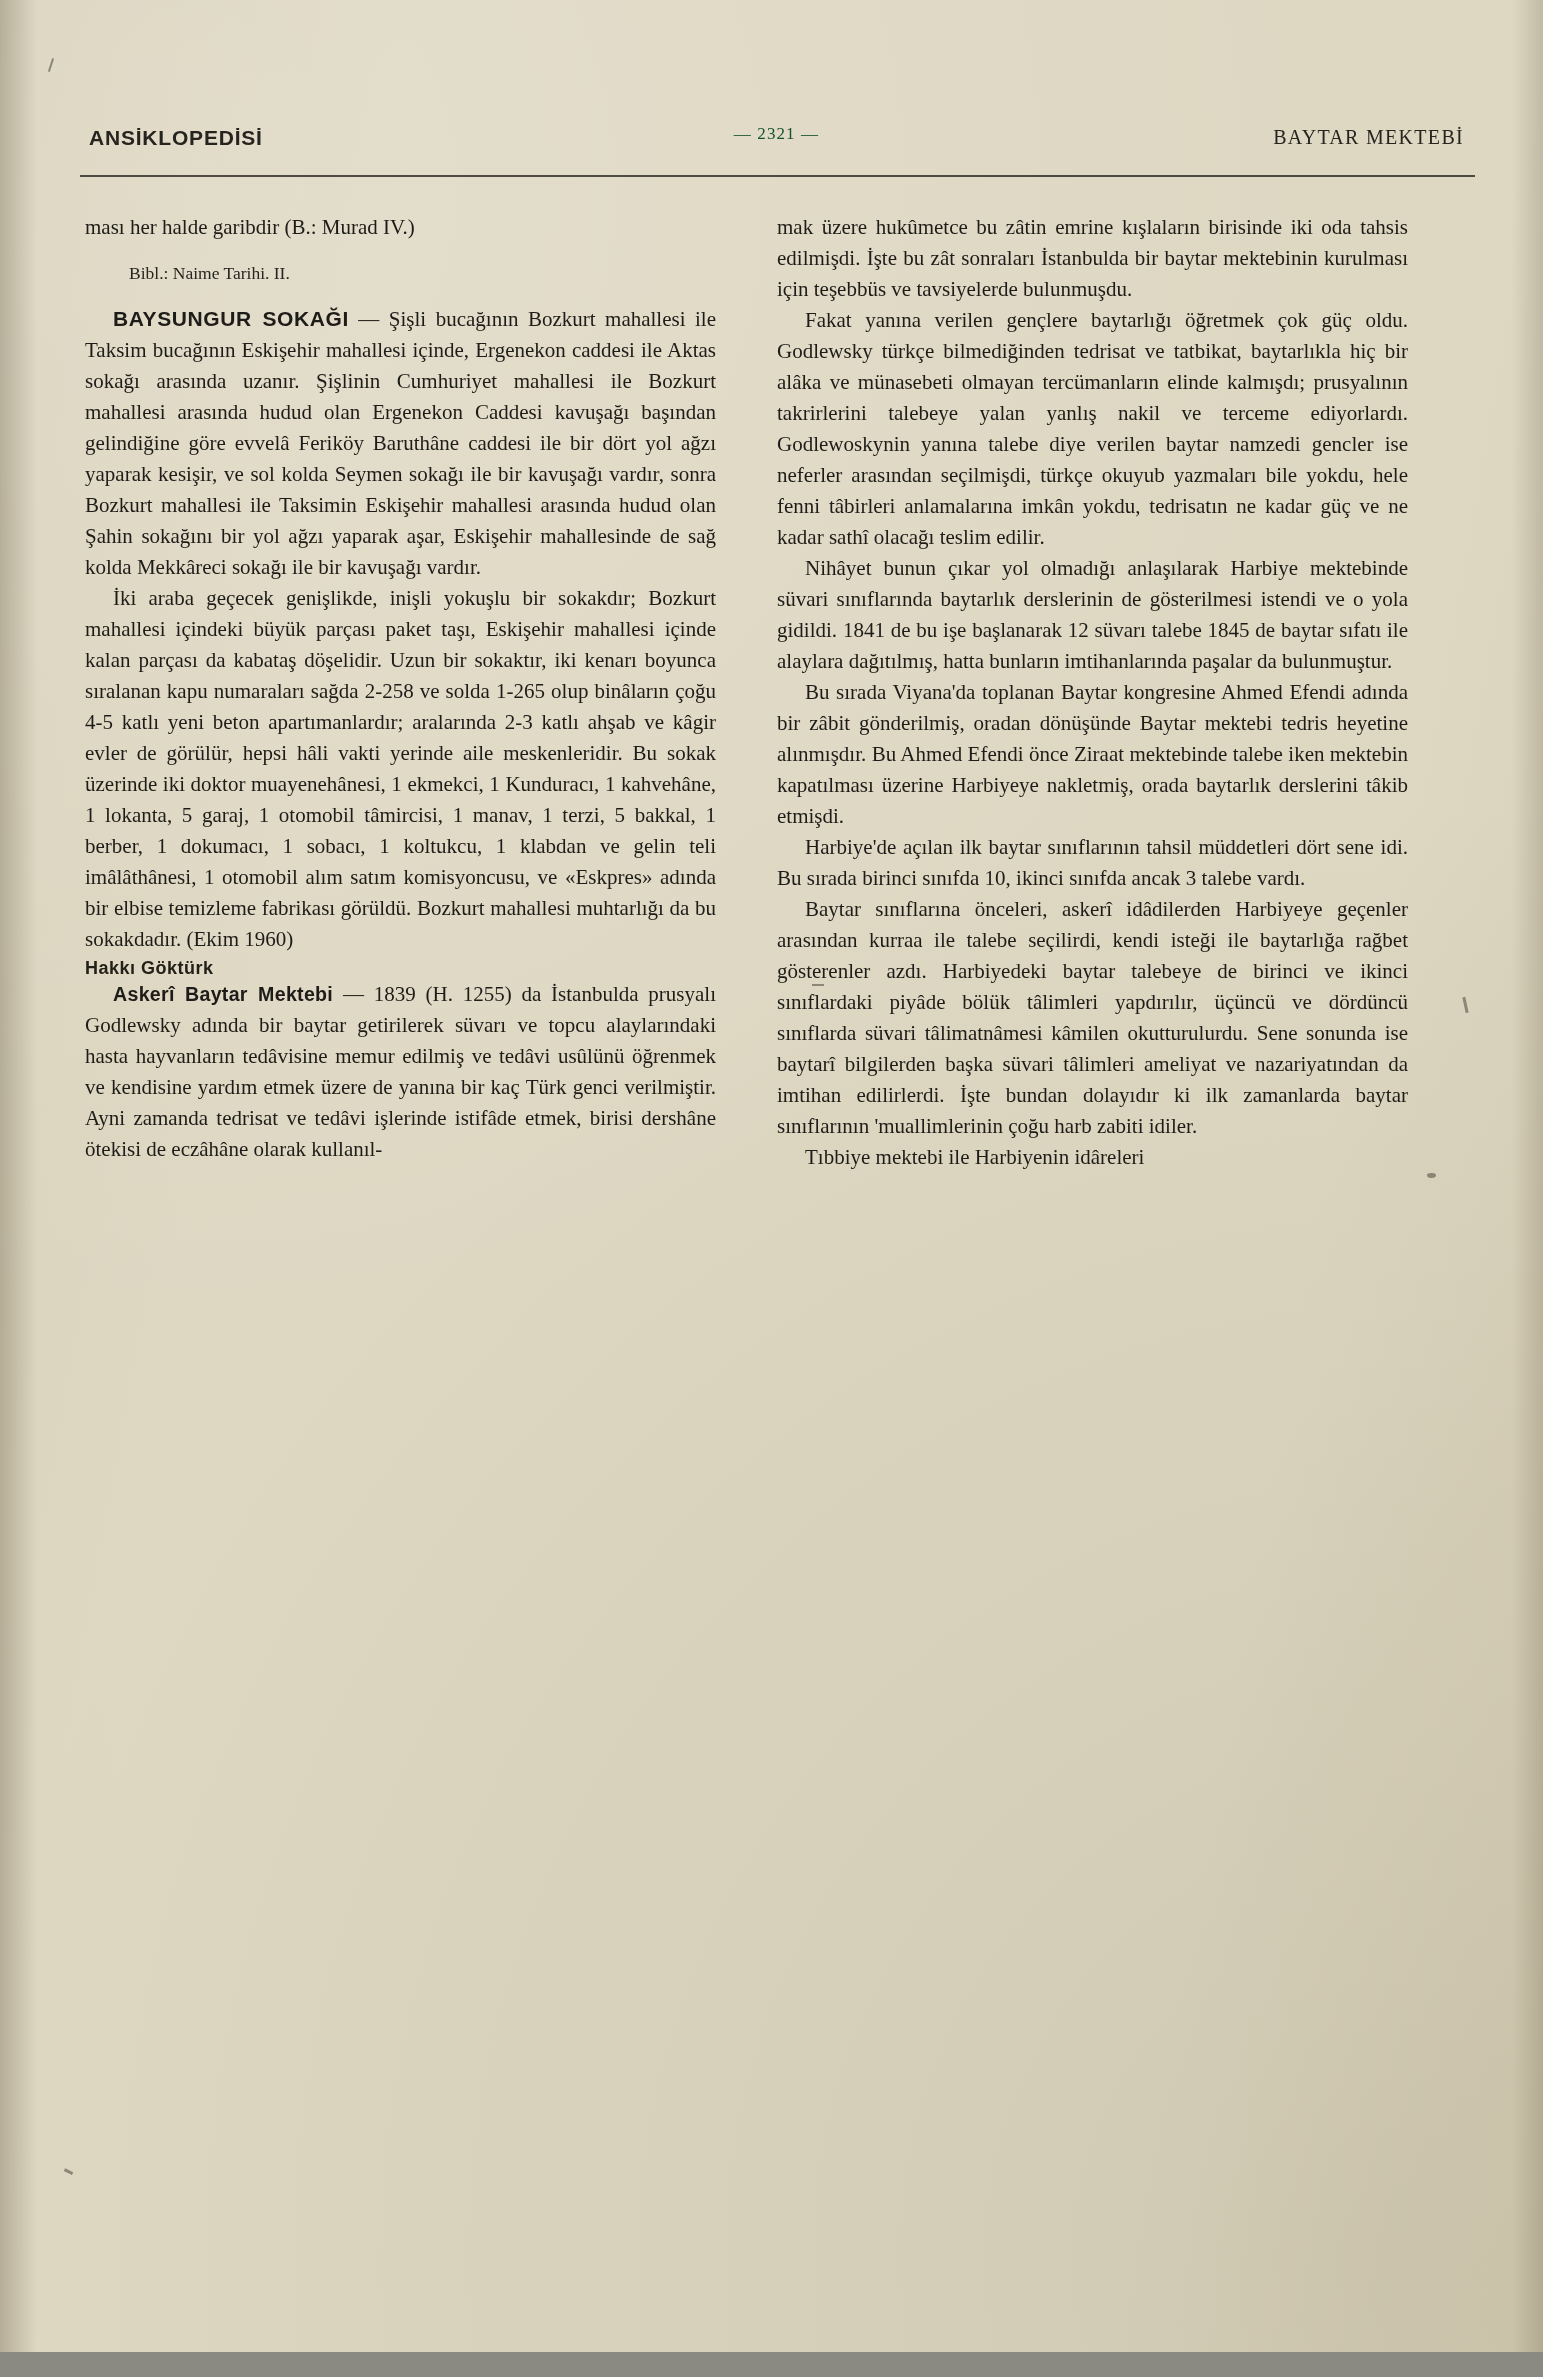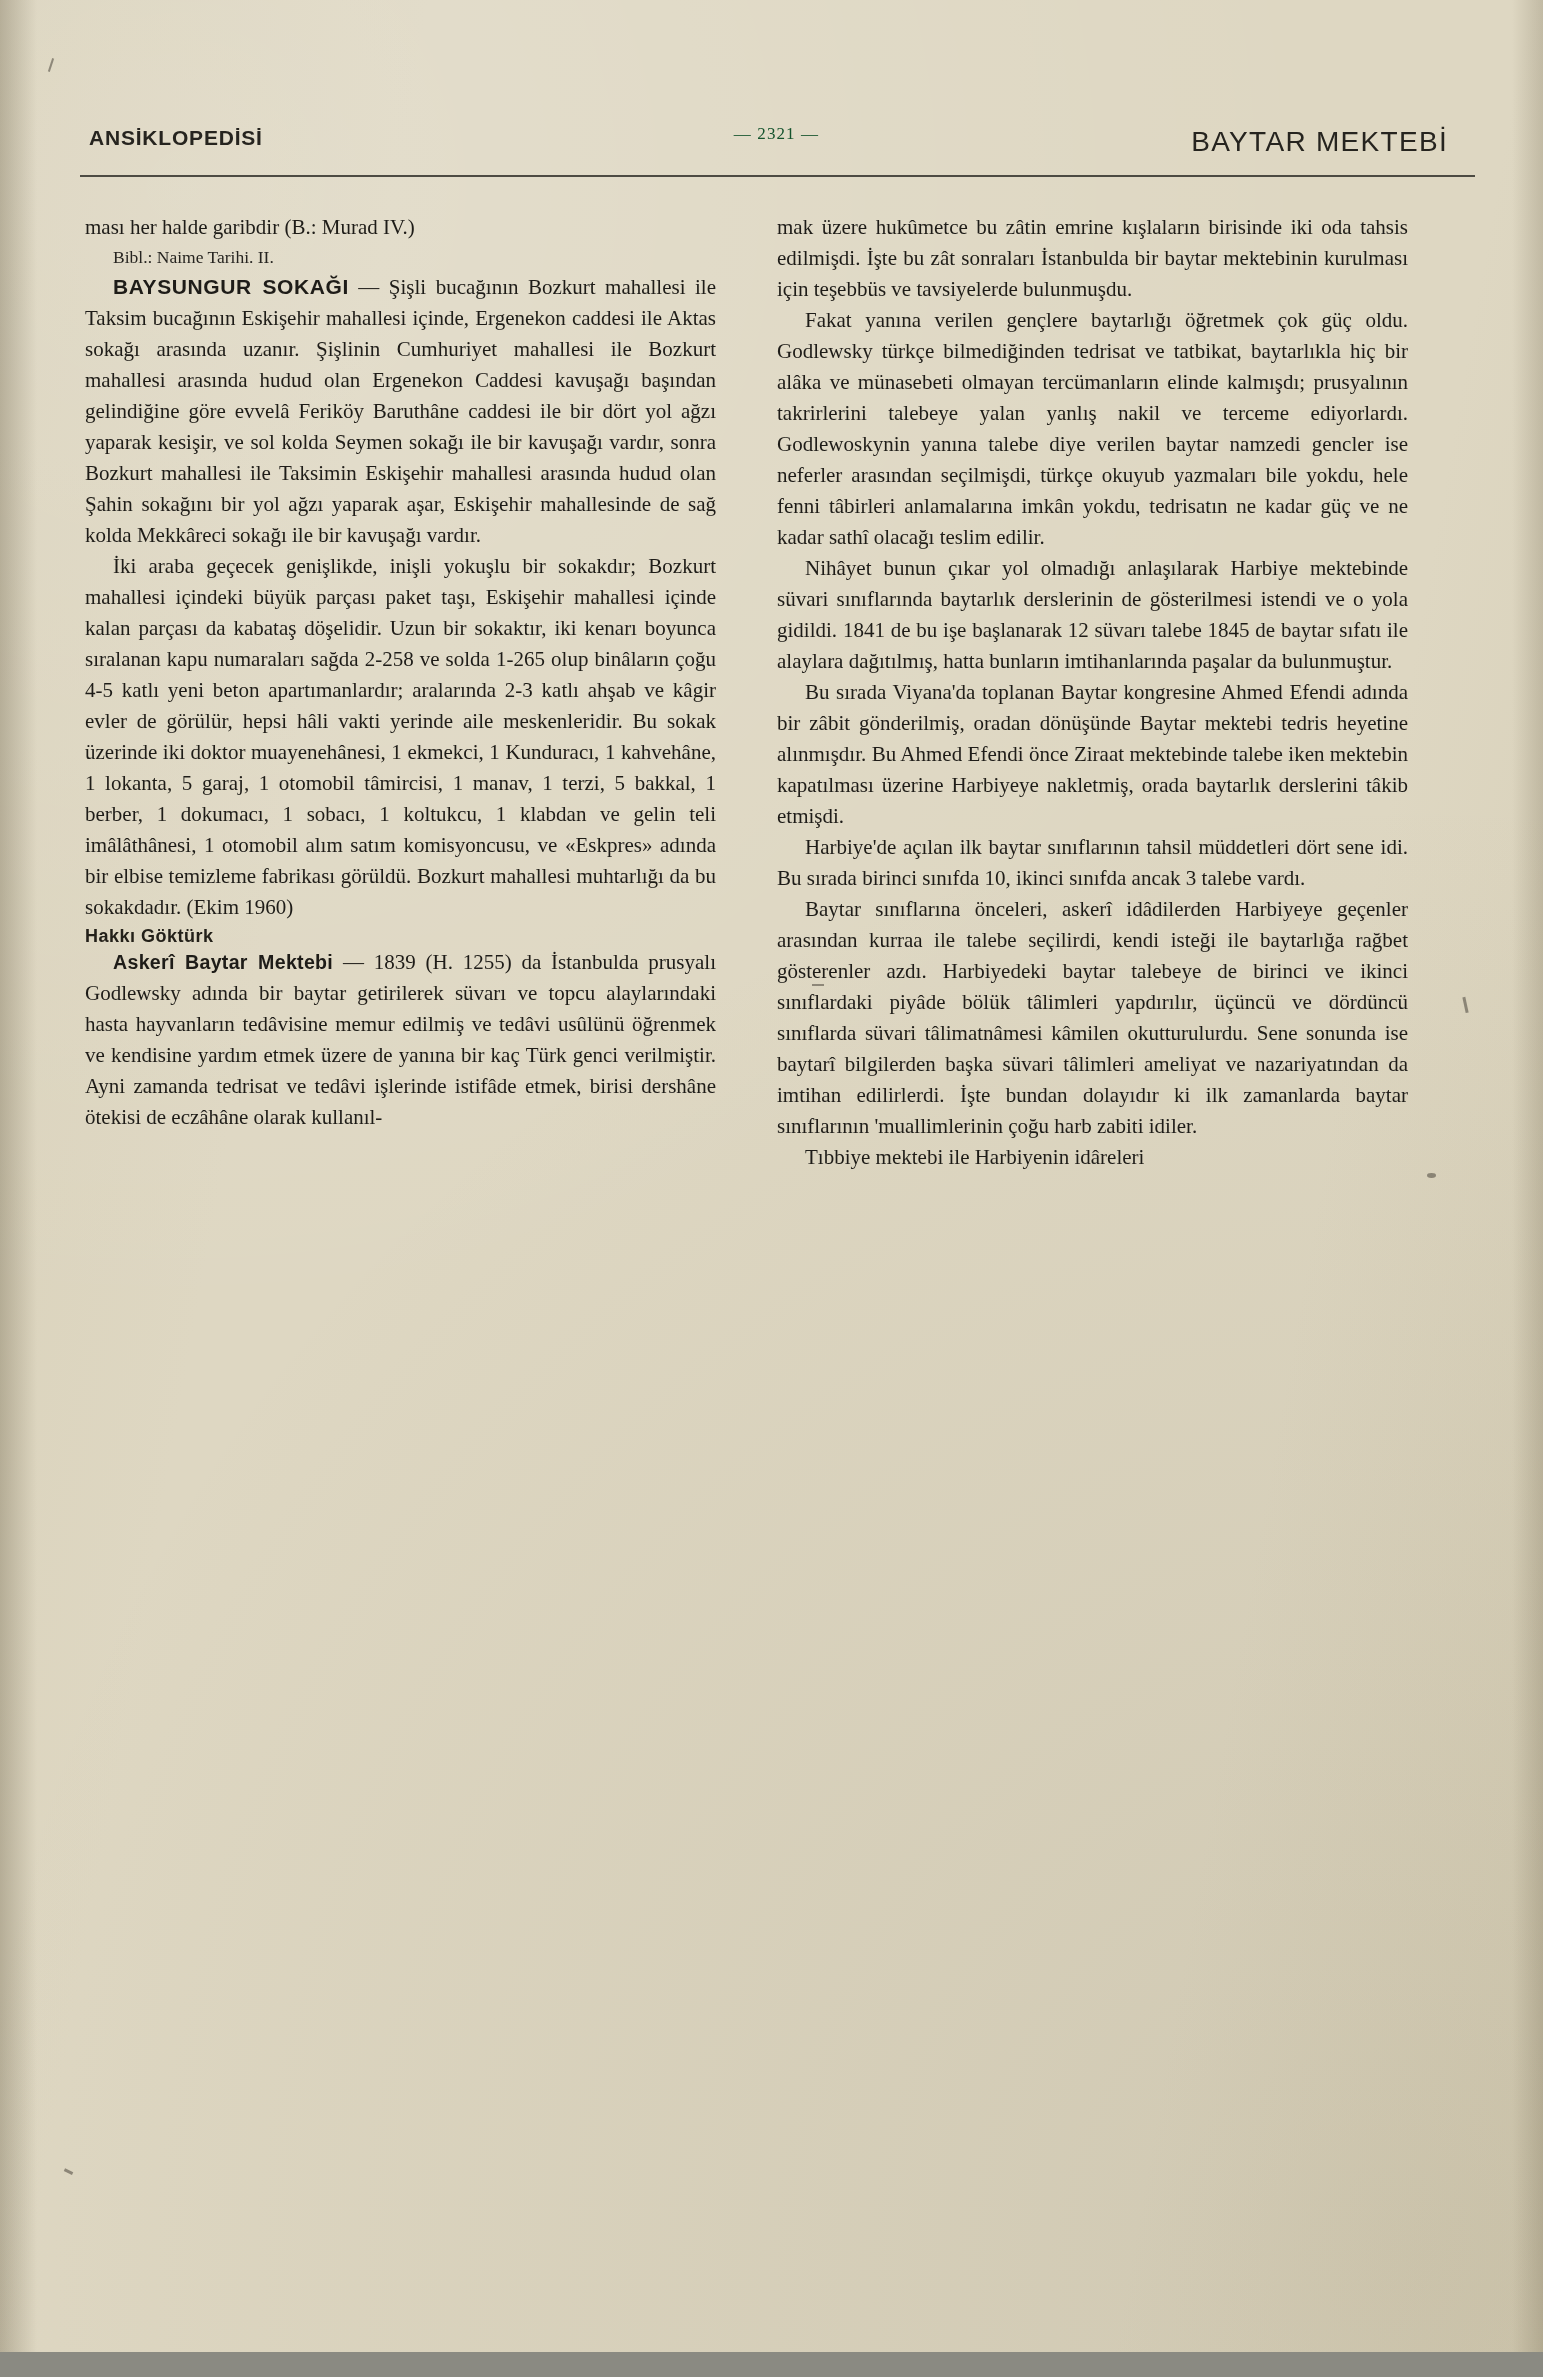--- a/index.html
+++ b/index.html
@@ -62,25 +62,25 @@
     left: 50%;
     transform: translateX(-50%);
     top: -2.1px;
     font-size: 17px;
     letter-spacing: 1.1px;
     font-family: Liberation Serif, serif;
     color: #14532d;
   }
   .hdr-right {
     position: absolute;
-    right: 16px;
+    right: 0;
     top: 0;
-    font-size: 28px;
+    font-size: 20px;
     letter-spacing: 1.3px;
-    font-family: Liberation Sans, sans-serif;
+    font-family: Liberation Serif, serif;
     font-weight: 500;
     color: #26241f;
   }
   .rule {
     position: absolute;
     left: 80px;
     right: 69px;
     top: 175px;
     height: 1.6px;
     background: #33312b;
@@ -107,21 +107,21 @@
     line-height: 31px;
     text-align: justify;
     text-justify: inter-word;
     hyphens: manual;
     color: #1e1c18;
   }
   p.body.indent { text-indent: 28px; }
   p.body.noindent { text-indent: 0; }
 
   .bibl {
-    margin: 0;
+    margin: 16px;
     font-size: 17.5px;
     line-height: 28px;
     text-indent: 28px;
     color: #262420;
   }
   .byline {
     margin: 3.2px 0 0 0;
     text-align: left;
     font-size: 18px;
     font-family: "Liberation Sans", sans-serif;

